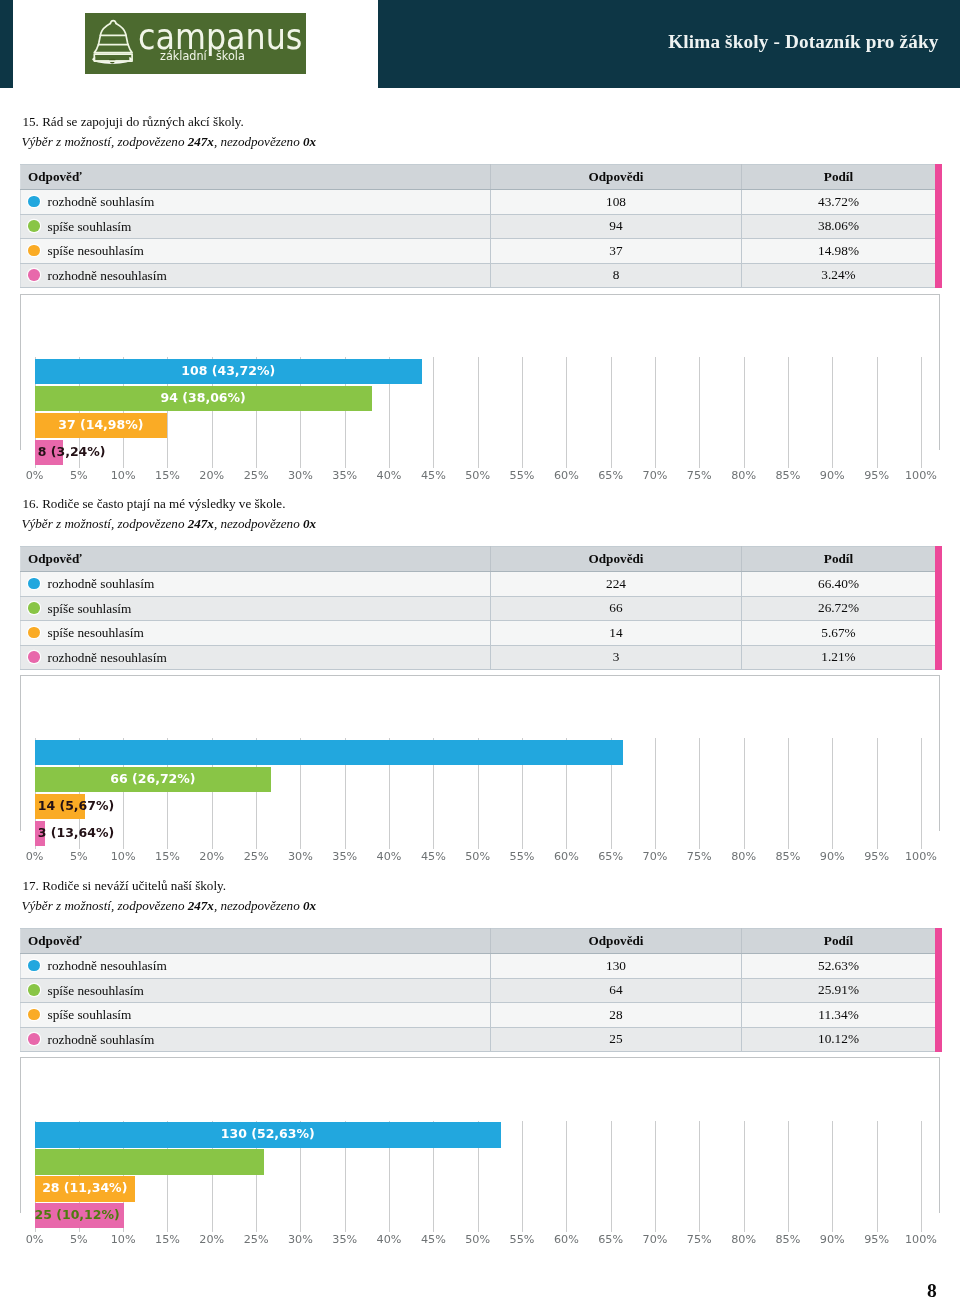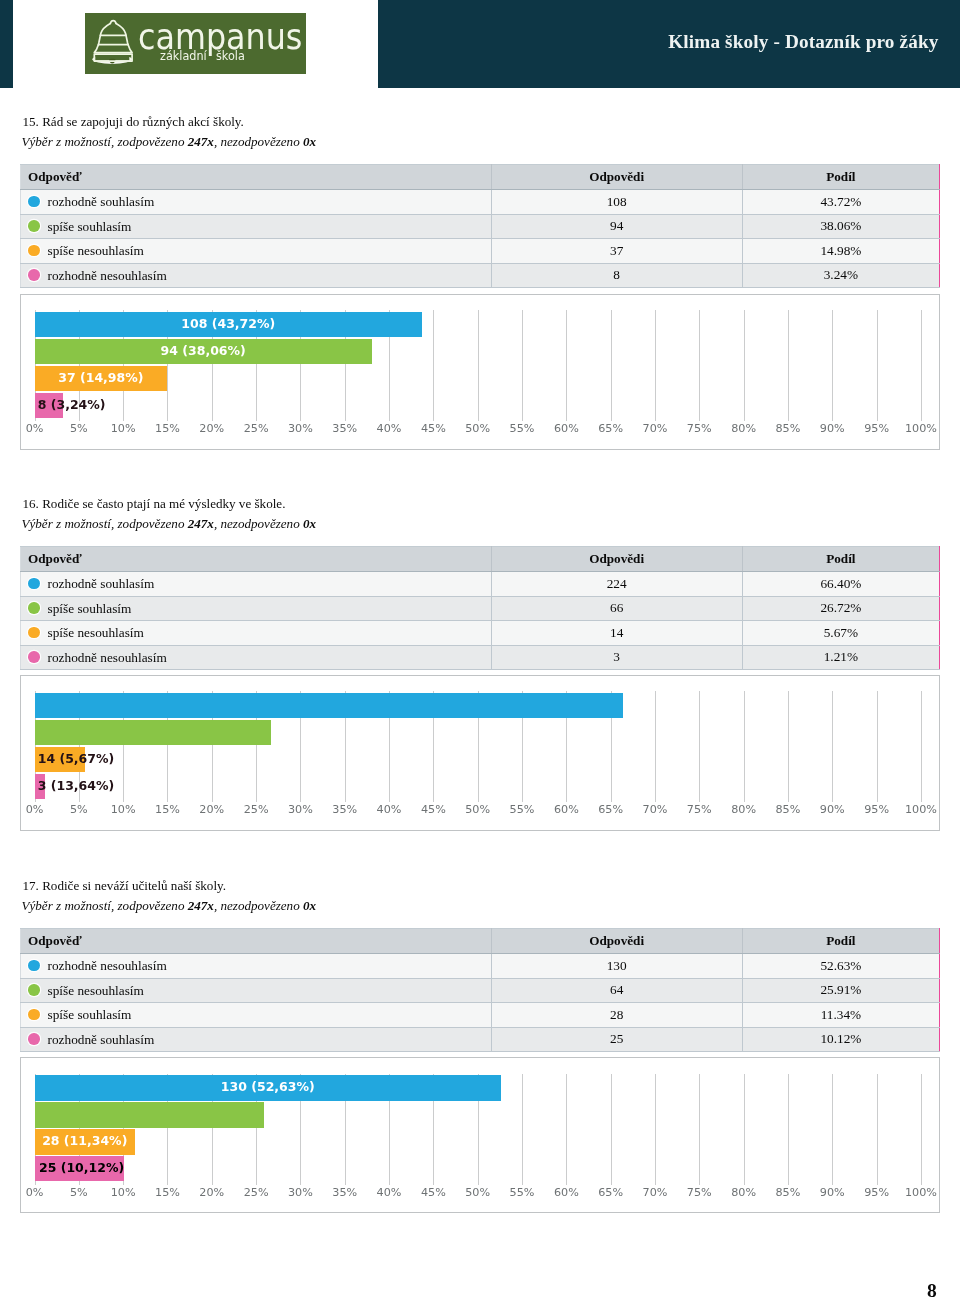--- a/index.html
+++ b/index.html
@@ -32,34 +32,34 @@
 
   
   .tbl{position:absolute;left:20px;width:920px;box-sizing:border-box;border-collapse:collapse;
        font-size:13.3px;color:#0a0a0a;table-layout:fixed;}
   .tbl th{background:#d0d5d9;font-weight:bold;font-size:13.2px;height:24px;
           border-right:1px solid #bcc3c9;border-bottom:1px solid #a9b4bb;
           border-top:1px solid #c3ccd2;padding:0;}
   .tbl td{height:23.5px;padding:0;border-right:1px solid #bfc8cf;
           border-bottom:1px solid #bfc8cf;}
   .tbl td:first-child,.tbl th:first-child{border-left:1px solid #d7dce0;}
-  .tbl td:last-child,.tbl th:last-child{border-right:1px solid #ec4899;}
+  .tbl td:last-child,.tbl th:last-child{border-right:7px solid #ec4899;}
   .tbl tr.odd td{background:#f5f6f6;}
   .tbl tr.even td{background:#e8eaeb;}
   .c-ans{text-align:left;padding-left:7px !important;}
   .th-ans{text-align:left;padding-left:7px !important;}
   .c-num{text-align:center;}
   .dot{display:inline-block;width:11.5px;height:11.5px;border-radius:50%;
        margin-right:8px;vertical-align:-2px;box-shadow:0 0 0 1.2px rgba(255,255,255,0.85);}
   .lbl{vertical-align:middle;}
 
   
   .chart{position:absolute;left:20px;width:920px;background:#ffffff;
          border:1px solid #c0c3c5;box-sizing:border-box;}
-  .plot{position:absolute;background:#ffffff;}
+  .plot{position:absolute;background:#ffffff;margin-top:47px;}
   .gl{position:absolute;width:1px;background:#cbcccd;top:0;}
   .bar{position:absolute;height:25.3px;}
   .barlbl{position:absolute;font-family:"DejaVu Sans",sans-serif;font-size:12.5px;
           font-weight:bold;white-space:nowrap;line-height:23.5px;}
   .xtick{position:absolute;font-family:"DejaVu Sans",sans-serif;font-size:11.2px;color:#6e7274;
          text-align:center;white-space:nowrap;}
 
   .pgnum{position:absolute;left:927px;top:1281px;font-size:19.5px;font-weight:bold;color:#0a0a0a;line-height:19px;}
 </style>
 </head>
@@ -238,20 +238,21 @@
           <div class="gl" style="left:589.66px;top:13.6px;height:111.2px"></div>
           <div class="gl" style="left:633.98px;top:13.6px;height:111.2px"></div>
           <div class="gl" style="left:678.3px;top:13.6px;height:111.2px"></div>
           <div class="gl" style="left:722.62px;top:13.6px;height:111.2px"></div>
           <div class="gl" style="left:766.9399999999999px;top:13.6px;height:111.2px"></div>
           <div class="gl" style="left:811.26px;top:13.6px;height:111.2px"></div>
           <div class="gl" style="left:855.5799999999999px;top:13.6px;height:111.2px"></div>
           <div class="gl" style="left:899.9px;top:13.6px;height:111.2px"></div>
           <div class="bar" style="left:13.5px;top:15.4px;width:588.5696px;background:#22a7de"></div>
           <div class="bar" style="left:13.5px;top:42.3px;width:236.84608px;background:#89c546"></div>
+          <div class="barlbl" style="left:13.5px;top:42.3px;width:236.84608px;text-align:center;color:#ffffff">66 (26,72%)</div>
           <div class="bar" style="left:13.5px;top:69.2px;width:50.25888px;background:#faab25"></div>
           <div class="barlbl" style="left:16.7px;top:69.2px;color:#231116">14 (5,67%)</div>
           <div class="bar" style="left:13.5px;top:96.1px;width:10.725439999999999px;background:#e868ab"></div>
           <div class="barlbl" style="left:16.7px;top:96.1px;color:#231116">3 (13,64%)</div>
           <div class="xtick" style="left:-6.5px;top:125.6px;width:40px">0%</div>
           <div class="xtick" style="left:37.82px;top:125.6px;width:40px">5%</div>
           <div class="xtick" style="left:82.14px;top:125.6px;width:40px">10%</div>
           <div class="xtick" style="left:126.45999999999998px;top:125.6px;width:40px">15%</div>
           <div class="xtick" style="left:170.78px;top:125.6px;width:40px">20%</div>
           <div class="xtick" style="left:215.1px;top:125.6px;width:40px">25%</div>
@@ -332,21 +333,21 @@
           <div class="gl" style="left:766.9399999999999px;top:13.6px;height:111.2px"></div>
           <div class="gl" style="left:811.26px;top:13.6px;height:111.2px"></div>
           <div class="gl" style="left:855.5799999999999px;top:13.6px;height:111.2px"></div>
           <div class="gl" style="left:899.9px;top:13.6px;height:111.2px"></div>
           <div class="bar" style="left:13.5px;top:15.4px;width:466.51232000000005px;background:#22a7de"></div>
           <div class="barlbl" style="left:13.5px;top:15.4px;width:466.51232000000005px;text-align:center;color:#ffffff">130 (52,63%)</div>
           <div class="bar" style="left:13.5px;top:42.3px;width:229.66624px;background:#89c546"></div>
           <div class="bar" style="left:13.5px;top:69.2px;width:100.51776px;background:#faab25"></div>
           <div class="barlbl" style="left:13.5px;top:69.2px;width:100.51776px;text-align:center;color:#ffffff">28 (11,34%)</div>
           <div class="bar" style="left:13.5px;top:96.1px;width:89.70367999999999px;background:#e868ab"></div>
-          <div class="barlbl" style="left:13.5px;top:96.1px;width:89.70367999999999px;text-align:right;color:#000000">25 (10,12%)</div>
+          <div class="barlbl" style="left:13.5px;top:96.1px;width:89.70367999999999px;text-align:left;color:#4d7c0f">25 (10,12%)</div>
           <div class="xtick" style="left:-6.5px;top:125.6px;width:40px">0%</div>
           <div class="xtick" style="left:37.82px;top:125.6px;width:40px">5%</div>
           <div class="xtick" style="left:82.14px;top:125.6px;width:40px">10%</div>
           <div class="xtick" style="left:126.45999999999998px;top:125.6px;width:40px">15%</div>
           <div class="xtick" style="left:170.78px;top:125.6px;width:40px">20%</div>
           <div class="xtick" style="left:215.1px;top:125.6px;width:40px">25%</div>
           <div class="xtick" style="left:259.41999999999996px;top:125.6px;width:40px">30%</div>
           <div class="xtick" style="left:303.74px;top:125.6px;width:40px">35%</div>
           <div class="xtick" style="left:348.06px;top:125.6px;width:40px">40%</div>
           <div class="xtick" style="left:392.38px;top:125.6px;width:40px">45%</div>

